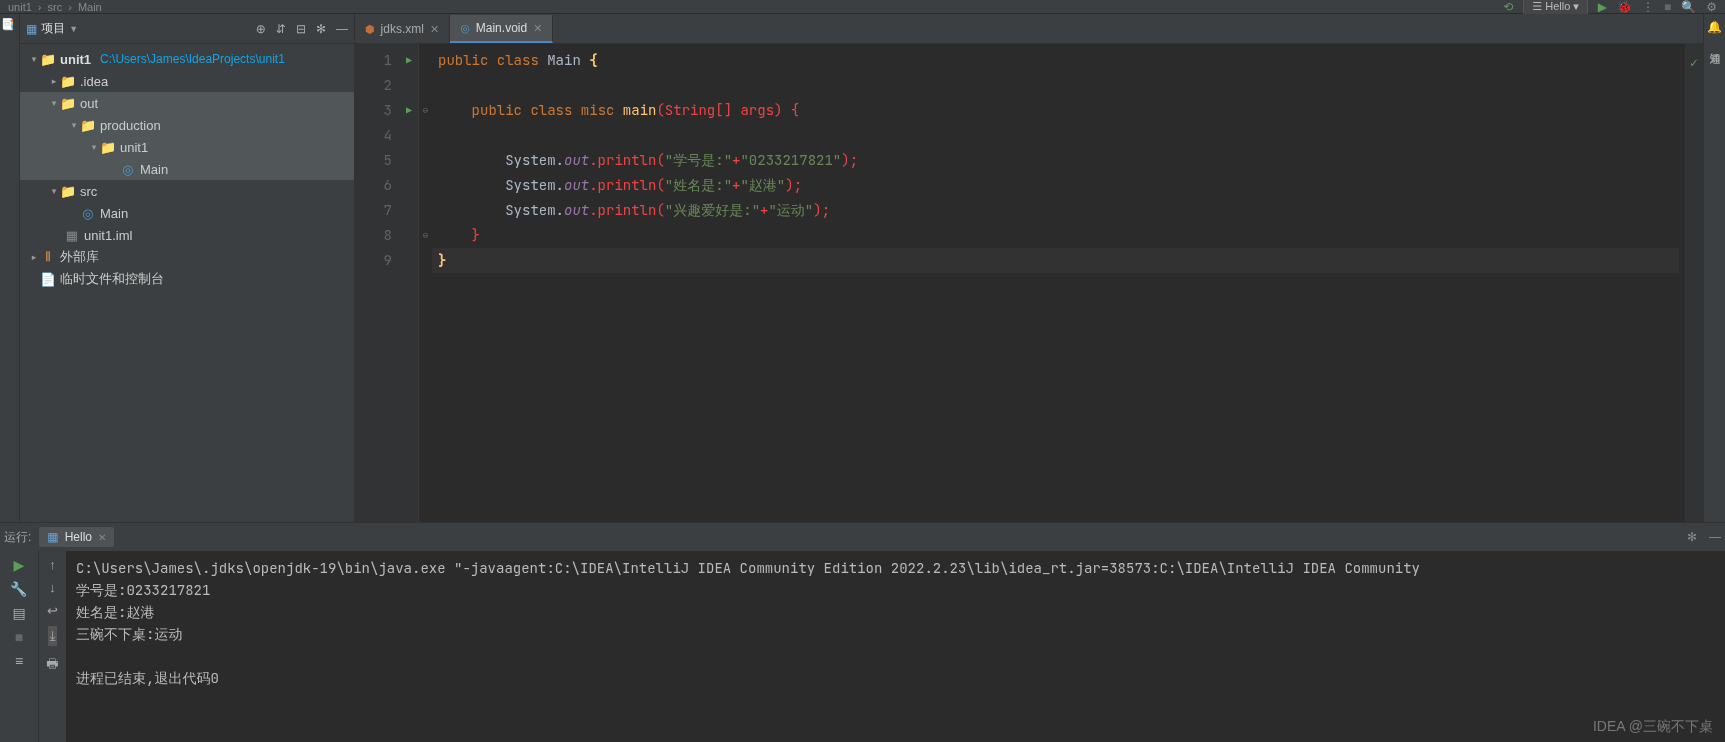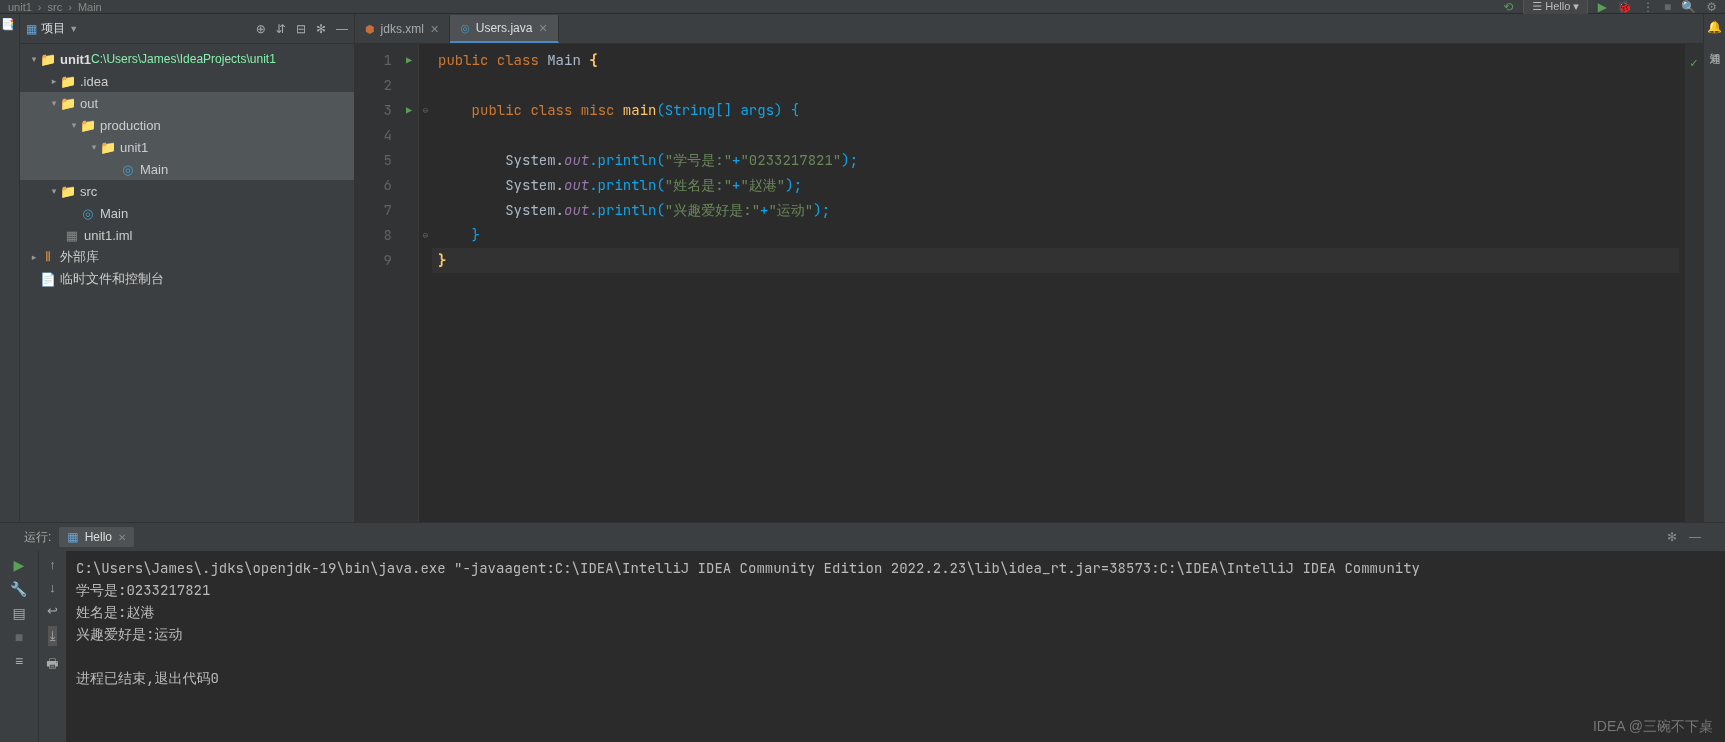--- a/index.html
+++ b/index.html
@@ -36,21 +36,21 @@
 .sidebar-header-left .title { color:#ddd; font-size:12px; }
 .sidebar-header-icons { display:flex; gap:10px; color:#aaa; }
 .sidebar-header-icons span { cursor:pointer; }
 .tree { flex:1; overflow:auto; padding:4px 0; font-size:13px; }
 .tree-row { display:flex; align-items:center; height:22px; padding-left:8px; cursor:pointer; white-space:nowrap;}
 .tree-row.highlight { background:#515658; }
 .tree-arrow { width:12px; color:#999; font-size:9px; display:inline-block; text-align:center;}
 .tree-icon { width:16px; display:inline-block; text-align:center; margin-right:4px;}
 .tree-label { color:#ccc; }
 .tree-label.bold { font-weight:bold; color:#ddd; }
-.tree-path { color:#86efac; margin-left:0; font-size:12px;}
+.tree-path { color:#0ea5e9; margin-left:9px; font-size:12px;}
 .folder-blue { color:#a0b8d0; }
 .folder-orange { color:#c78850; }
 .file-xml { color:#c76d3a; }
 .file-class { color:#4a9cc7; }
 .lib-icon { color:#e09446; }
 .scratch-icon { color:#5ca9cf; }
 
 .editor-area { flex:1; display:flex; flex-direction:column; background:#2b2b2b; min-width:0;}
 .tabs { height:30px; background:#3c3f41; display:flex; align-items:flex-end; border-bottom:1px solid #323232;}
 .tab { height:28px; display:flex; align-items:center; gap:6px; padding:0 10px; background:#3c3f41; color:#aaa; font-size:12px; border-right:1px solid #323232; cursor:pointer;}
@@ -63,28 +63,28 @@
 .gutter-marks .run-mark { color:#5b9e57; font-size:10px; cursor:pointer;}
 .fold-gutter { width:14px; background:#2b2b2b; border-left:1px solid #3a3a3a; padding-top:4px; text-align:center; color:#666; font-size:9px;}
 .code { flex:1; padding:4px 0 0 6px; white-space:pre; color:#a9b7c6;}
 .right-marks { width:18px; background:#313335; padding-top:6px; text-align:center;}
 .right-marks .check { color:#5b9e57; font-size:13px;}
 .kw { color:#cc7832;text-align:right; }
 .cls { color:#a9b7c6; }
 .mname { color:#ffc66d; }
 .fld { color:#9876aa; font-style:italic;}
 .str { color:#6a8759; }
-.punc { color:#0ea5e9; }
+.punc { color:#ef4444; }
 .brace-y { color:#ffc66d; font-weight:bold;}
 .right-rail { width:22px; background:#3c3f41; border-left:1px solid #323232; display:flex; flex-direction:column; align-items:center; padding-top:6px; gap:10px;}
 .right-rail span { cursor:pointer; color:#888; font-size:12px;}
 .right-rail .vtext { writing-mode:vertical-rl; font-size:11px; color:#aaa;}
 
 .bottom-panel { height:220px; display:flex; flex-direction:column; background:#2b2b2b; border-top:1px solid #323232;}
-.bottom-header { height:28px; background:#3c3f41; display:flex; align-items:center; justify-content:space-between; padding:0 24px;}
+.bottom-header { height:28px; background:#3c3f41; display:flex; align-items:center; justify-content:space-between; padding:0 4px;}
 .bottom-header-left { display:flex; align-items:center; gap:8px;}
 .bottom-header-left .run-title { color:#aaa; font-size:12px;}
 .bottom-tab { background:#4e5254; padding:3px 8px; display:flex; align-items:center; gap:6px; border-radius:2px; color:#ddd; font-size:12px;}
 .bottom-header-right { display:flex; gap:12px; color:#888;}
 .bottom-header-right span { cursor:pointer;}
 .bottom-body { flex:1; display:flex; min-height:0;}
 .bottom-left-icons { width:38px; background:#3c3f41; display:flex; flex-direction:column; align-items:center; padding:6px 0; gap:8px;}
 .bottom-left-icons span { cursor:pointer; color:#aaa; font-size:14px;}
 .bottom-left-icons .run { color:#5b9e57;}
 .bottom-left-icons2 { width:28px; background:#3c3f41; display:flex; flex-direction:column; align-items:center; padding:6px 0; gap:8px; border-left:1px solid #323232;}
@@ -194,21 +194,21 @@
 
   <div class="editor-area">
     <div class="tabs">
       <div class="tab">
         <span class="tab-icon file-xml">⬢</span>
         <span>jdks.xml</span>
         <span class="close">✕</span>
       </div>
       <div class="tab active">
         <span class="tab-icon file-class">◎</span>
-        <span>Users.java</span>
+        <span>Main.void</span>
         <span class="close">✕</span>
       </div>
     </div>
     <div class="editor-body">
       <div class="gutter-nums">
         <div>1</div>
           <div>2</div>
           <div>3</div>
           <div>4</div>
           <div>5</div>
@@ -279,19 +279,19 @@
     <div class="bottom-left-icons2">
       <span>↑</span>
       <span>↓</span>
       <span>↩</span>
       <span style="background:#555;padding:2px">⤓</span>
       <span>🖶</span>
     </div>
     <div class="console"><span>C:\Users\James\.jdks\openjdk-19\bin\java.exe "-javaagent:C:\IDEA\IntelliJ IDEA Community Edition 2022.2.23\lib\idea_rt.jar=38573:C:\IDEA\IntelliJ IDEA Community</span>
 <span>学号是:0233217821</span>
 <span>姓名是:赵港</span>
-<span>兴趣爱好是:运动</span>
+<span>三碗不下桌:运动</span>
 
 <span>进程已结束,退出代码0</span></div>
   </div>
 </div>
 
 <div class="watermark">IDEA @三碗不下桌</div>
 
 </body></html>

